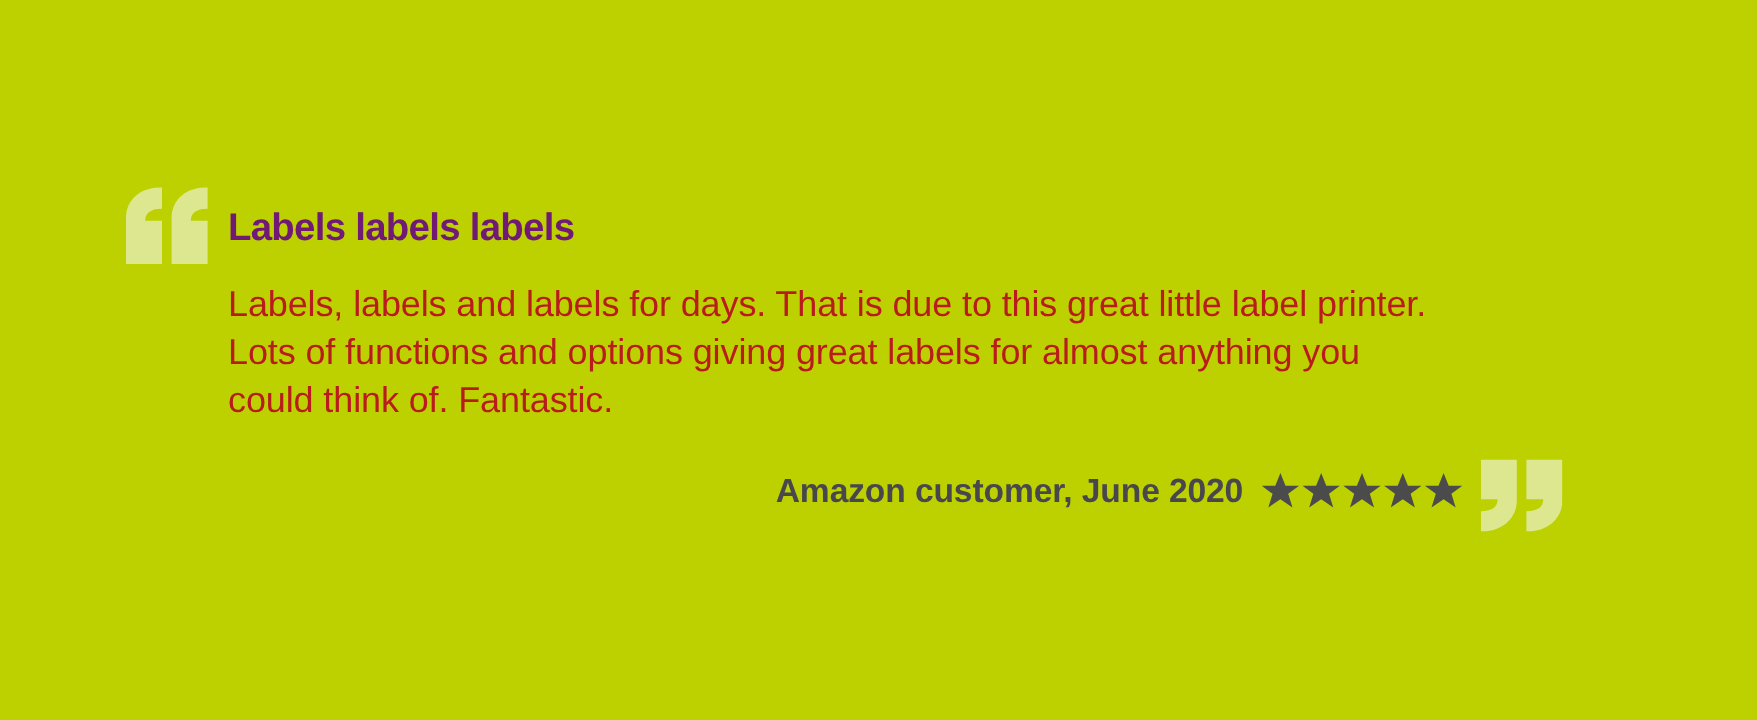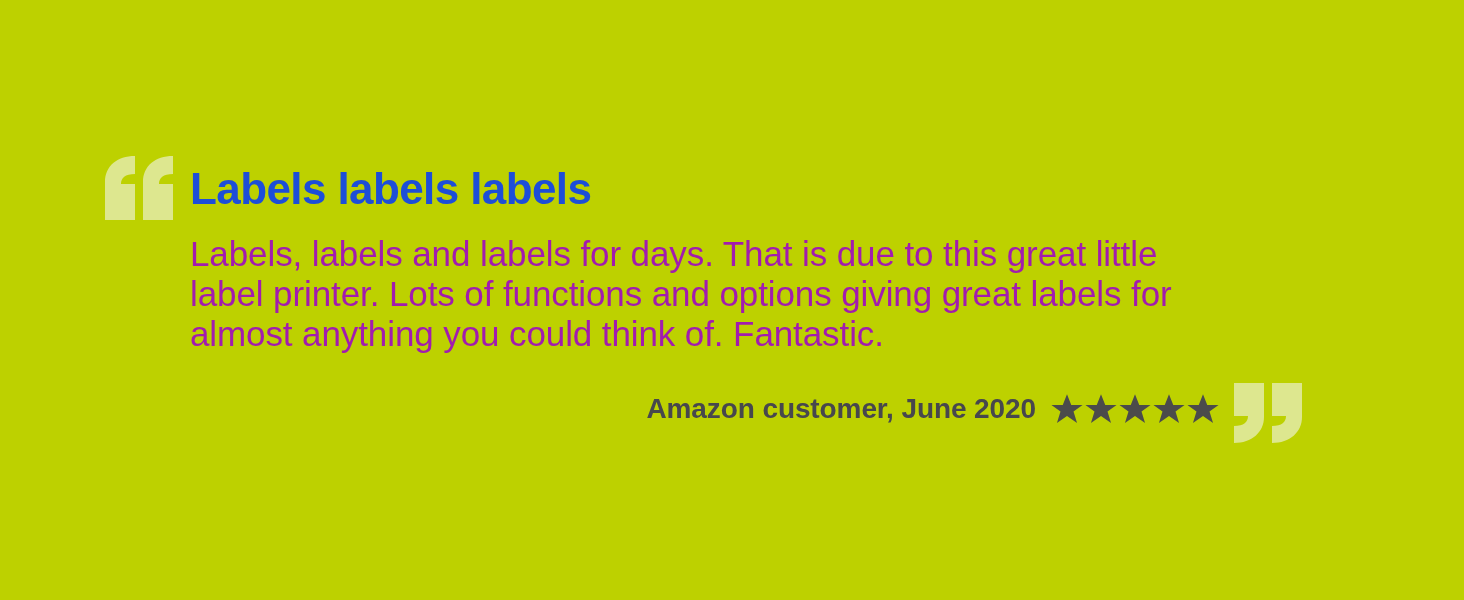--- a/index.html
+++ b/index.html
@@ -45,37 +45,37 @@
   
   .quote-body-wrap {
     position: absolute;
     left: 190px;
     top: 158px;
     width: 1060px;
   }
 
   .quote-title {
     margin: 0;
-    font-size: 44px;
+    font-size: 32px;
     line-height: 62px;
     font-weight: bold;
     letter-spacing: -0.6px;
-    color: #1d4ed8;
+    color: #701a75;
     white-space: nowrap;
   }
 
   .quote-text {
     margin: 0;
     padding-top: 14px;
     width: 1012px;
-    font-size: 35px;
+    font-size: 30px;
     line-height: 40px;
     font-weight: normal;
     letter-spacing: -0.1px;
-    color: #a21caf;
+    color: #b91c1c;
   }
 
   
   .attribution-row {
     position: absolute;
     left: 190px;
     top: 392px;
     width: 1030px;
     display: flex;
     align-items: center;

